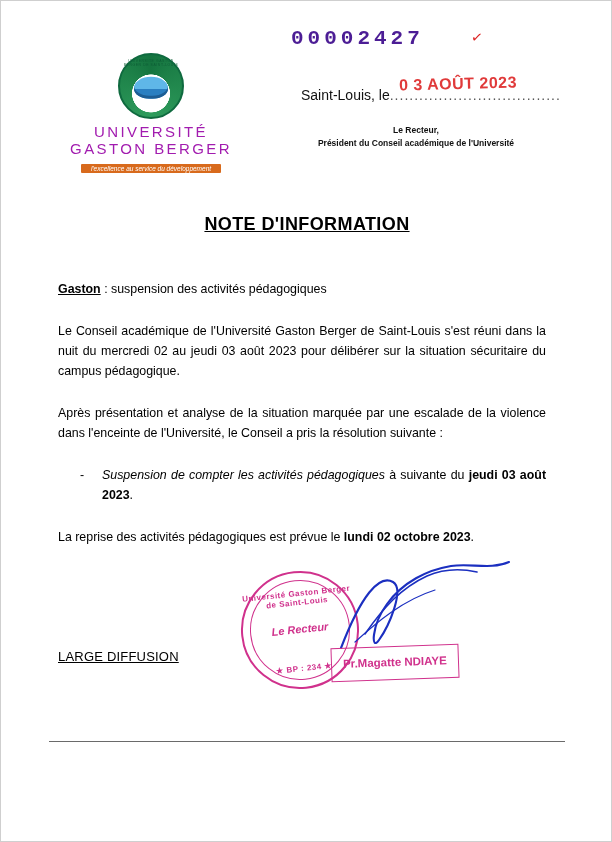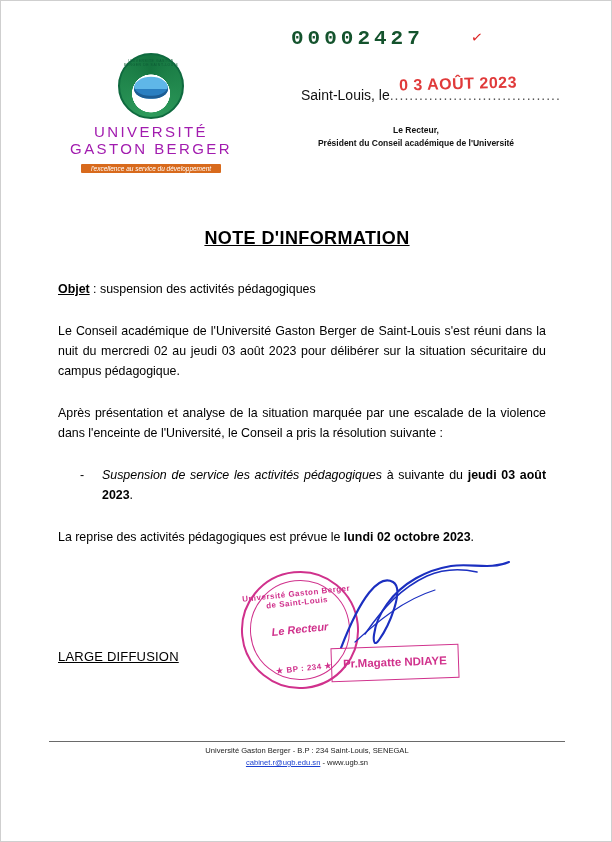--- a/index.html
+++ b/index.html
@@ -93,21 +93,21 @@
     color: #111;
   }
   .num-row {
     position: relative;
     height: 30px;
   }
   .stamp-number {
     position: absolute;
     left: 0;
     top: -4px;
-    color: #14532d;
+    color: #4c1d95;
     font-family: "Liberation Mono", monospace;
     font-size: 21px;
     letter-spacing: 4px;
     font-weight: bold;
   }
   .num-label {
     position: absolute;
     left: 0;
     top: 18px;
     font-size: 8.5px;
@@ -153,21 +153,21 @@
     text-align: center;
     font-size: 8.5px;
     font-weight: bold;
   }
   .signature-title .l2 { display: block; margin-top: 3px; }
 
   
   .doc-title {
     position: absolute;
     left: 0;
-    top: 227px;
+    top: 213px;
     width: 612px;
     text-align: center;
     font-size: 18px;
     font-weight: bold;
     text-decoration: underline;
     letter-spacing: .4px;
   }
 
   
   .body-wrap {
@@ -321,31 +321,31 @@
     <div class="signature-title">
       <span>Le Recteur,</span>
       <span class="l2">Président du Conseil académique de l'Université</span>
     </div>
   </div>
 
   <div class="doc-title">NOTE D'INFORMATION</div>
 
   <div class="body-wrap">
     <div class="obj-line">
-      <span class="obj-label">Objet</span><span> : </span><span>suspension des activités pédagogiques</span>
+      <span class="obj-label">Gaston</span><span> : </span><span>suspension des activités pédagogiques</span>
     </div>
 
     <p class="para">Le Conseil académique de l'Université Gaston Berger de Saint-Louis s'est réuni dans la nuit du mercredi 02 au jeudi 03 août 2023 pour délibérer sur la situation sécuritaire du campus pédagogique.</p>
 
     <p class="para">Après présentation et analyse de la situation marquée par une escalade de la violence dans l'enceinte de l'Université, le Conseil a pris la résolution suivante :</p>
 
     <div class="bullet-row">
       <div class="bullet-dash">-</div>
       <div class="bullet-text">
-        <span class="ital">Suspension de service les activités pédagogiques</span><span> à suivante du </span><span class="bold">jeudi 03 août 2023</span><span>.</span>
+        <span class="ital">Suspension de compter les activités pédagogiques</span><span> à suivante du </span><span class="bold">jeudi 03 août 2023</span><span>.</span>
       </div>
     </div>
 
     <p class="para">
       <span>La reprise des activités pédagogiques est prévue le </span><span class="bold">lundi 02 octobre 2023</span><span>.</span>
     </p>
   </div>
 
   <div class="diffusion">LARGE DIFFUSION</div>
 
@@ -358,20 +358,14 @@
   <svg class="scribble" viewBox="0 0 190 110">
     <path d="M10,92 C30,40 48,18 62,26 C74,33 58,70 48,84 C40,96 40,70 56,48 C72,26 96,14 120,10 C140,7 160,14 178,6" fill="none" stroke="#1b2fc0" stroke-width="2.1" stroke-linecap="round"></path>
     <path d="M34,78 C52,52 70,32 96,20 C112,13 128,12 146,16" fill="none" stroke="#1b2fc0" stroke-width="1.6" stroke-linecap="round"></path>
     <path d="M24,86 C46,66 72,44 104,34" fill="none" stroke="#1b2fc0" stroke-width="1.2" stroke-linecap="round"></path>
   </svg>
 
   <div class="sign-box"></div>
   <div class="sign-name">Pr.Magatte NDIAYE</div>
 
   <div class="footer-rule"></div>
-  <div class="footer">
-    <div>Université Gaston Berger - B.P : 234 Saint-Louis, SENEGAL</div>
-    <div>
-      <a class="maillink" href="#">cabinet.r@ugb.edu.sn</a><span> - </span><span>www.ugb.sn</span>
-    </div>
-  </div>
 
 </div>
 
 </body></html>

